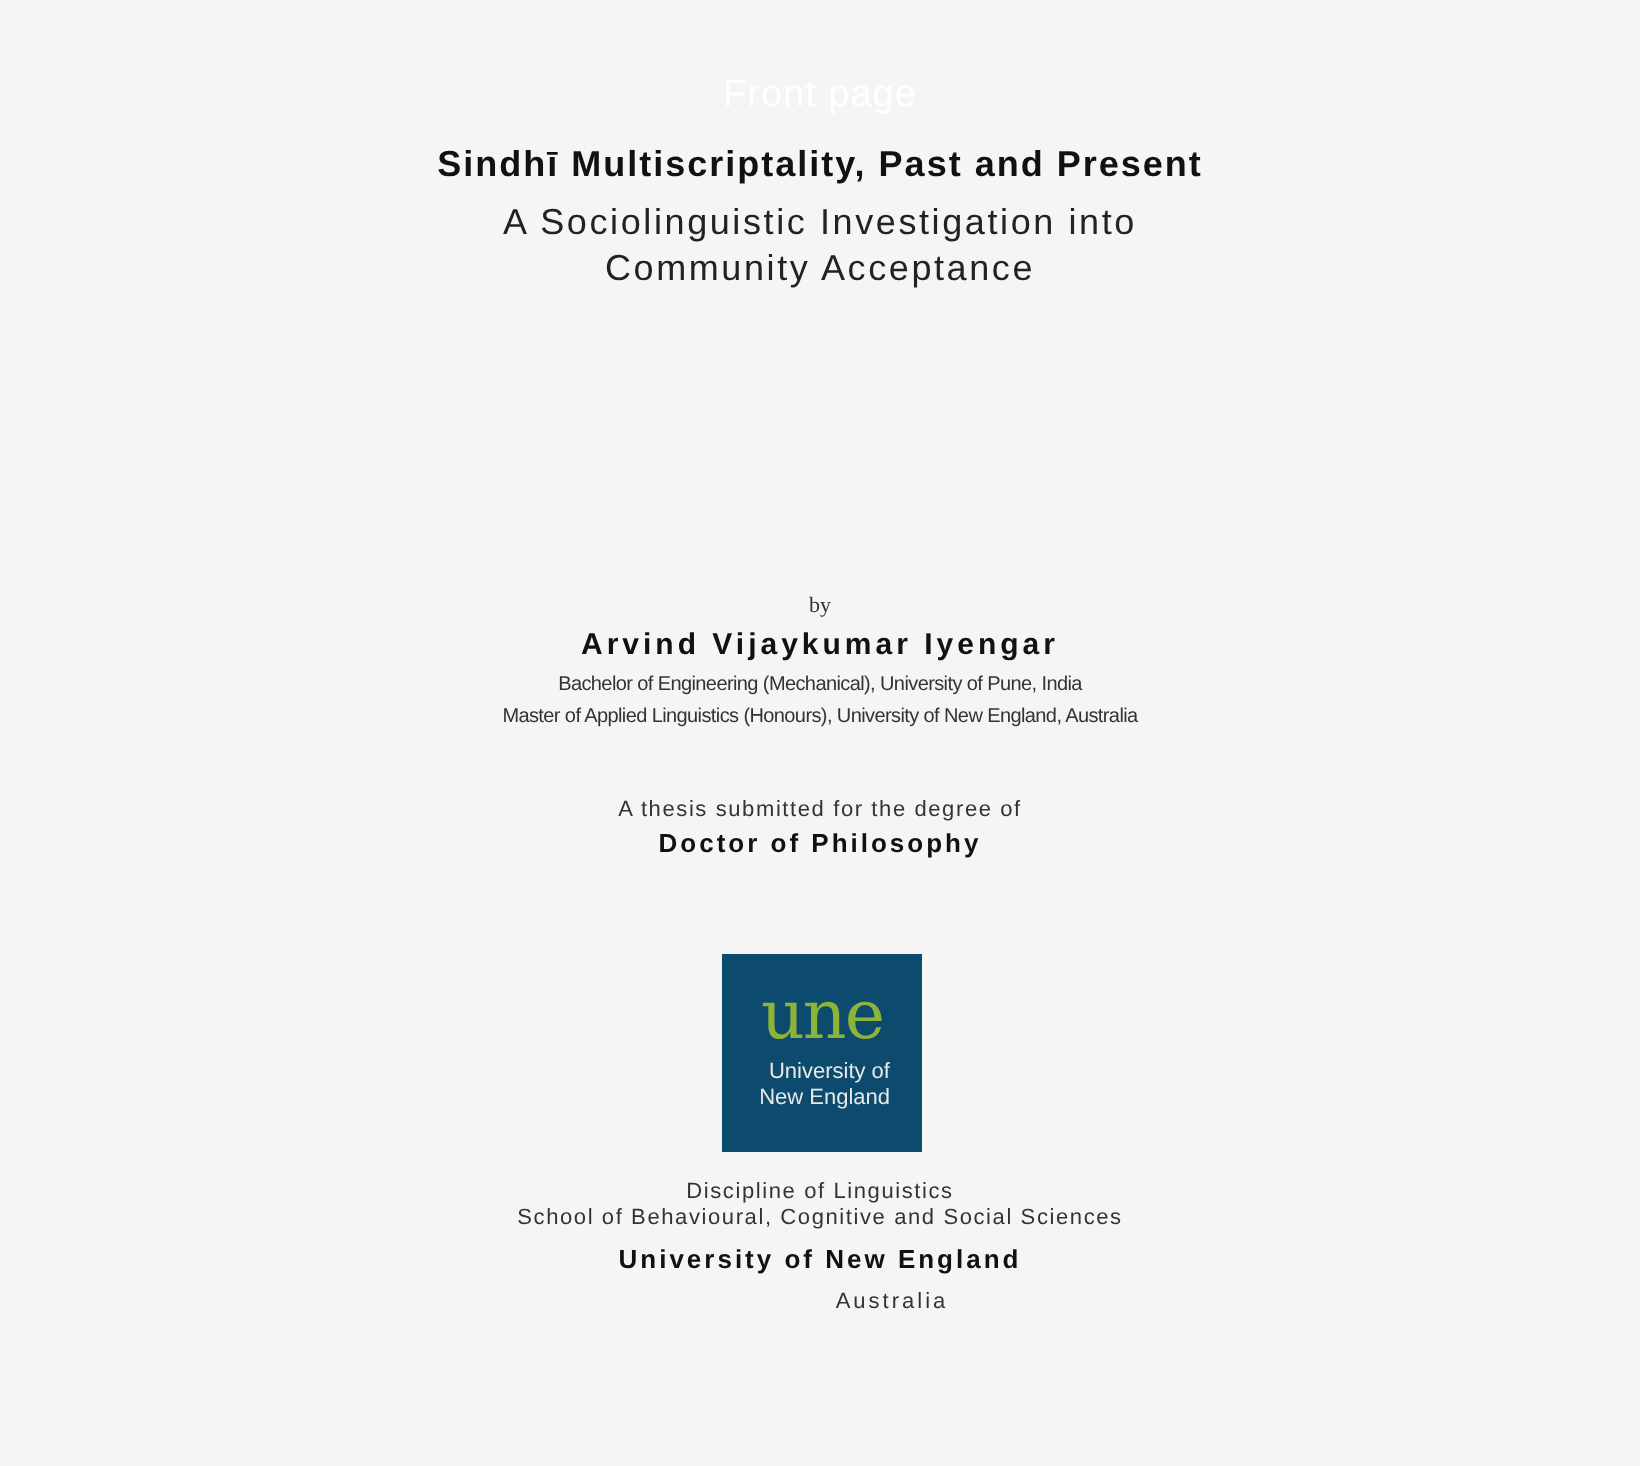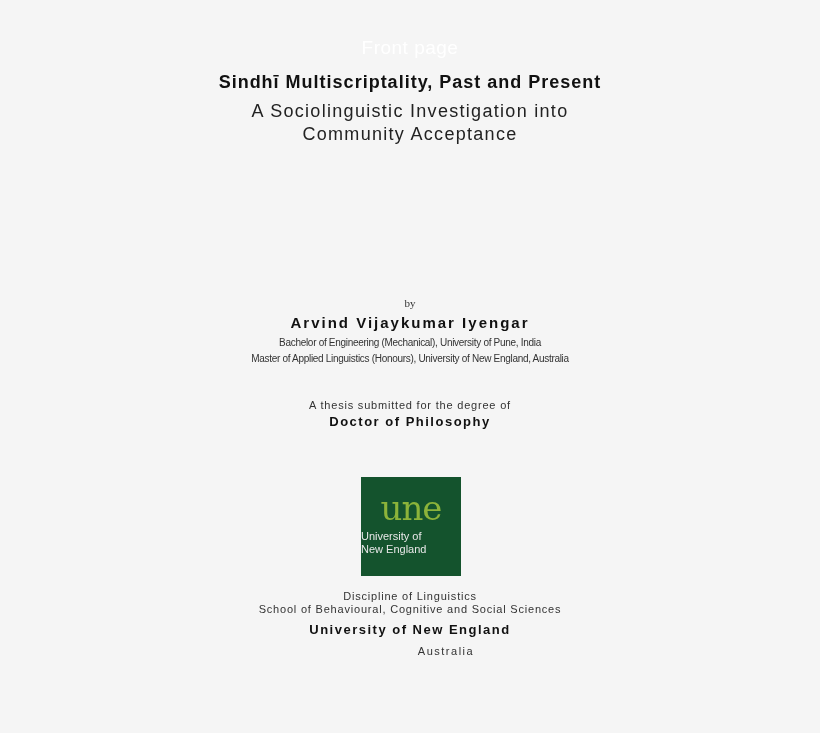--- a/index.html
+++ b/index.html
@@ -85,40 +85,40 @@
       font-weight: bold;
       letter-spacing: 1.5px;
       color: #111;
     }
     .logo {
       position: absolute;
       left: 361px;
       top: 477px;
       width: 100px;
       height: 99px;
-      background: #14532d;
+      background: #0c4a6e;
     }
     .logo-mark {
       position: absolute;
       left: 0;
       top: 13px;
       width: 100px;
       text-align: center;
       font-family: "DejaVu Serif", "Liberation Serif", serif;
       font-size: 34px;
       color: #8cb33a;
       letter-spacing: -1px;
       line-height: 36px;
     }
     .logo-text {
       position: absolute;
       left: 0;
       top: 53px;
       width: 84px;
-      text-align: left;
+      text-align: right;
       font-size: 11px;
       line-height: 13px;
       color: #e8e8e8;
     }
     .discipline {
       top: 590px;
       font-size: 11px;
       color: #333;
       letter-spacing: 0.8px;
     }

